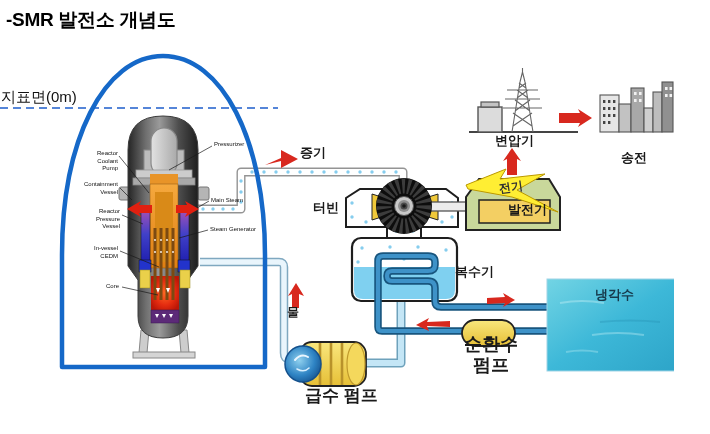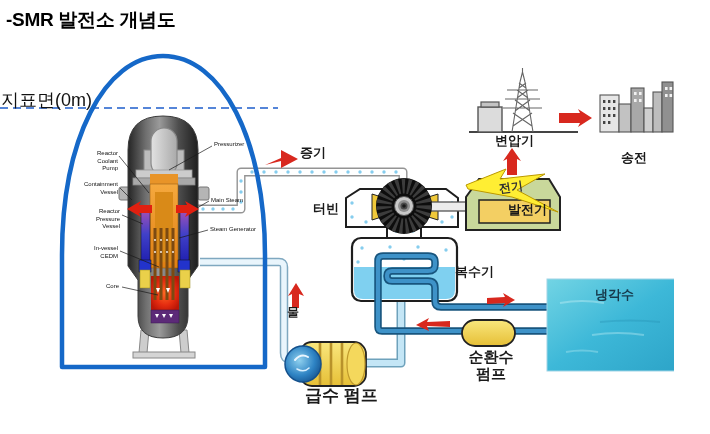--- a/index.html
+++ b/index.html
@@ -1,21 +1,21 @@
 <!DOCTYPE html>
 <html><head>
 <meta charset="utf-8">
 <style>
   html,body{margin:0;padding:0;background:#fff;}
   #stage{position:relative;width:674px;height:434px;background:#fff;overflow:hidden;
          font-family:"Liberation Sans","DejaVu Sans",sans-serif;}
   #stage svg{position:absolute;left:0;top:0;}
   .lbl{position:absolute;color:#1a1a1a;font-weight:700;font-size:13px;white-space:pre-line;line-height:1.15;}
   .title{position:absolute;left:6px;top:7px;font-size:19px;font-weight:600;color:#000;letter-spacing:-0.3px;}
-  .ground{position:absolute;left:1px;top:88px;font-size:18px;font-weight:400;color:#111;}
+  .ground{position:absolute;left:1px;top:88px;font-size:15px;font-weight:400;color:#111;}
   .rlabel{position:absolute;font-size:6px;color:#111;line-height:1.25;white-space:pre-line;font-weight:400;}
   .ra{text-align:right;}
   .ctr{text-align:center;}
 </style>
 </head>
 <body>
 
 <div id="stage">
 
 <svg width="710" height="434" viewBox="0 0 710 434">
@@ -284,25 +284,25 @@
       <line x1="209" y1="201" x2="197" y2="208"></line>
       <line x1="208" y1="230" x2="179" y2="238"></line>
     </g>
   </g>
 </svg>
 
 <div class="title">-SMR 발전소 개념도</div>
 <div class="ground">지표면(0m)</div>
 
 <div class="lbl" style="left:300px;top:146px;">증기</div>
-<div class="lbl" style="left:313px;top:202px;">터빈</div>
+<div class="lbl" style="left:313px;top:202px;font-family:Liberation Mono, monospace;">터빈</div>
 <div class="lbl" style="left:455px;top:265px;">복수기</div>
 <div class="lbl" style="left:287px;top:306px;font-size:12px;">물</div>
 <div class="lbl" style="left:305px;top:386px;font-size:17px;">급수 펌프</div>
-<div class="lbl ctr" style="left:464px;top:348px;width:54px;font-size:15px;">순환수
+<div class="lbl ctr" style="left:464px;top:334px;width:54px;font-size:18px;">순환수
 펌프</div>
 <div class="lbl" style="left:595px;top:288px;color:#16384a;">냉각수</div>
 <div class="lbl ctr" style="left:479px;top:203px;width:71px;margin-left:13px;">발전기</div>
 <div class="lbl" style="left:499px;top:181px;font-size:12px;color:#333;transform:rotate(-8deg);">전기</div>
 <div class="lbl" style="left:495px;top:134px;">변압기</div>
 <div class="lbl" style="left:621px;top:151px;">송전</div>
 
 <div class="rlabel ra" style="left:80px;top:150px;width:38px;">Reactor Coolant
 Pump</div>
 <div class="rlabel ra" style="left:82px;top:181px;width:36px;">Containment

